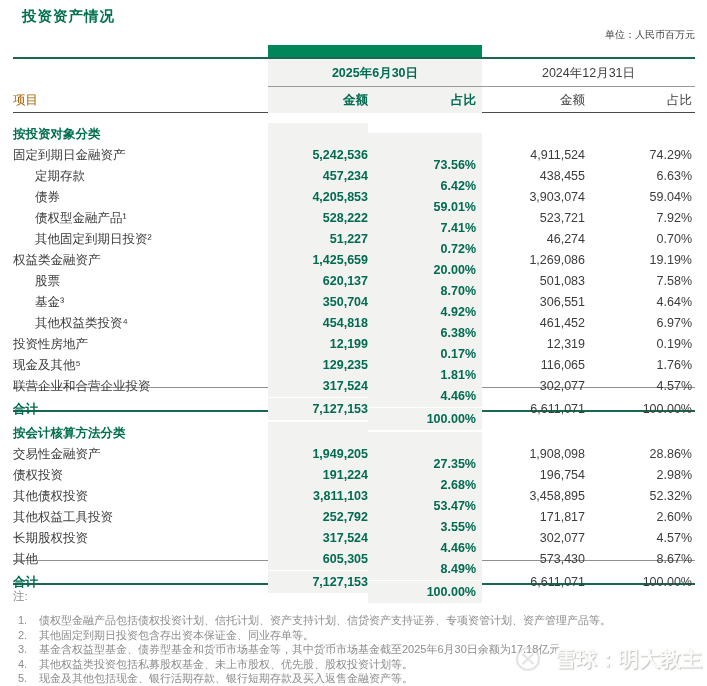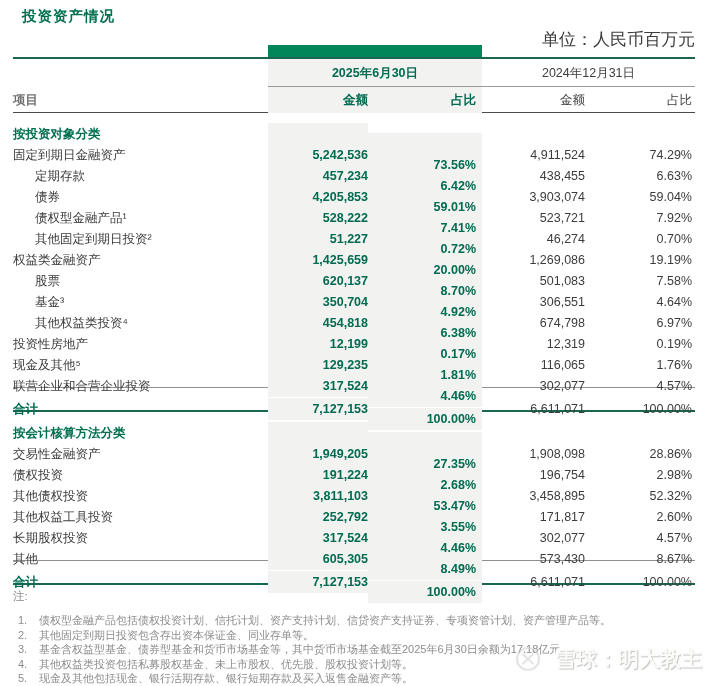--- a/index.html
+++ b/index.html
@@ -2,40 +2,40 @@
 <html><head>
 <meta charset="utf-8">
 <style>
   * { margin:0; padding:0; box-sizing:border-box; }
   html,body { width:707px; height:686px; background:#ffffff; overflow:hidden;
     font-family:"Liberation Sans","DejaVu Sans",sans-serif; }
   .page { position:relative; width:707px; height:686px; background:#fff; }
 
   .title { position:absolute; left:22px; top:7px; font-size:14.5px; font-weight:bold;
     color:#00704F; letter-spacing:1px; }
-  .unit { position:absolute; right:12px; top:28px; font-size:17px; color:#3C3C3C; }
+  .unit { position:absolute; right:12px; top:28px; font-size:10px; color:#3C3C3C; }
 
   .tablewrap { position:absolute; left:13px; top:57px; width:682px;
     border-top:2px solid #17684F; font-size:12.5px; }
   .accent-bar { position:absolute; left:255px; top:-14px; width:214px; height:12px;
     background:#008659; }
 
   .grid { display:grid; grid-template-columns:255px 100px 114px 103px 110px; align-items:center; }
 
   .graybg { background:#F2F2F0; }
 
   .r-dates { height:28px; }
   .r-dates .c-date { height:28px; line-height:28px; text-align:center;
     border-bottom:1px solid #9A9A9A; }
   .d2025 { grid-column:2/4; color:#006B50; font-weight:bold; }
   .d2024 { grid-column:4/6; color:#3C3C3C; }
 
   .r-cols { height:26px; border-bottom:1.5px solid #4A4A4A; }
   .r-cols > div { line-height:26px; height:26px; }
-  .c-item { color:#737373; font-weight:bold; padding-left:0; }
+  .c-item { color:#a16207; font-weight:normal; padding-left:0; }
   .h-green { color:#006B50; font-weight:bold; }
   .h-dark  { color:#3C3C3C; }
 
   .row { height:21px; }
   .row > div { height:21px; line-height:21px; }
   .row.section { height:22px; }
   .row.section > div { height:22px; line-height:22px; }
   .row.section .label { color:#00704F; font-weight:bold; }
   .row.total { height:25px; border-top:1px solid #8F8F8F; border-bottom:2px solid #17684F; }
   .row.total > div { height:22px; line-height:22px; }
@@ -147,21 +147,21 @@
       <div class="label indent">基金³</div>
       <div class="num v1 graybg">350,704</div>
       <div class="num p1 graybg">4.92%</div>
       <div class="num v2">306,551</div>
       <div class="num p2">4.64%</div>
     </div>
         <div class="grid row data">
       <div class="label indent">其他权益类投资⁴</div>
       <div class="num v1 graybg">454,818</div>
       <div class="num p1 graybg">6.38%</div>
-      <div class="num v2">674,798</div>
+      <div class="num v2">461,452</div>
       <div class="num p2">6.97%</div>
     </div>
         <div class="grid row data">
       <div class="label">投资性房地产</div>
       <div class="num v1 graybg">12,199</div>
       <div class="num p1 graybg">0.17%</div>
       <div class="num v2">12,319</div>
       <div class="num p2">0.19%</div>
     </div>
         <div class="grid row data">

